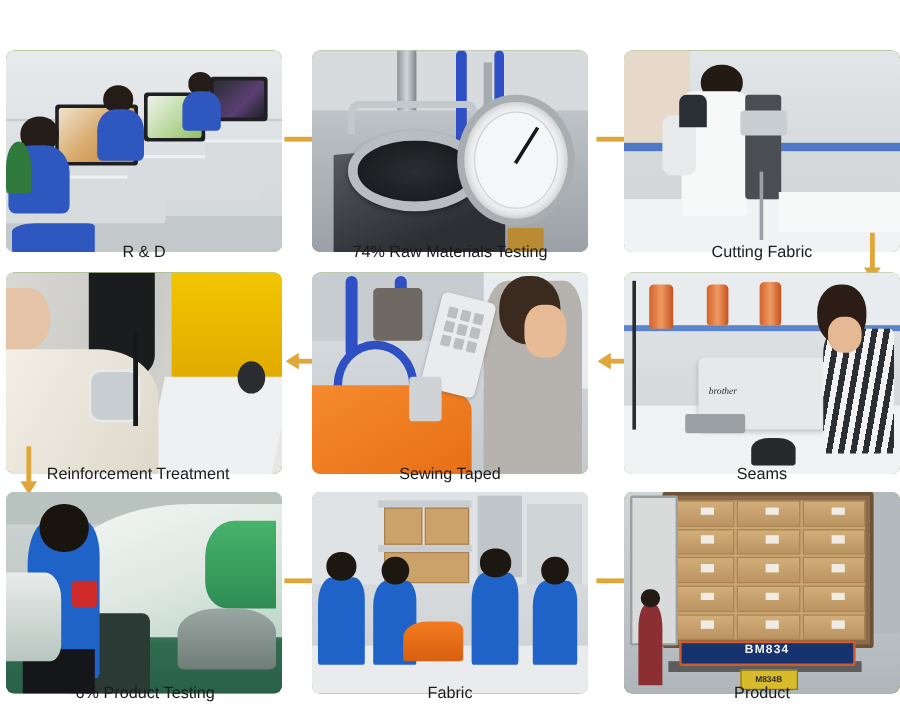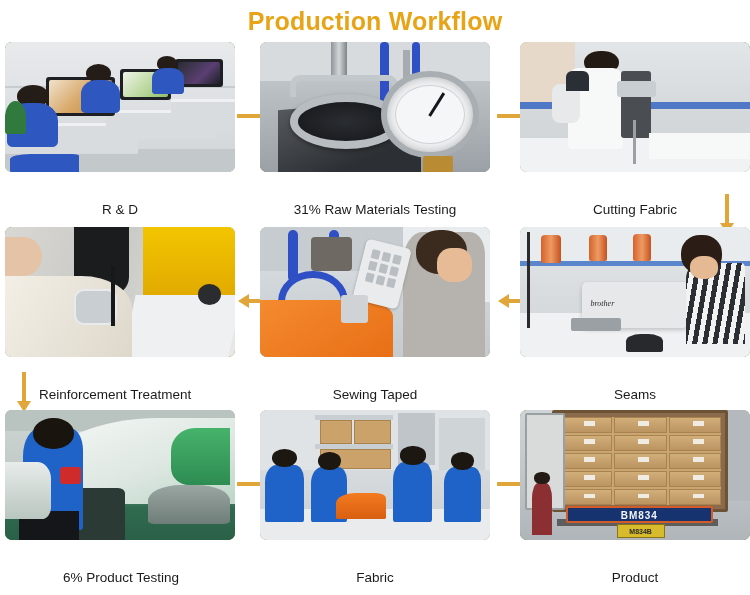--- a/index.html
+++ b/index.html
@@ -13,21 +13,21 @@
   .title{
     position:absolute;top:0;left:0;width:750px;height:42px;
     display:flex;align-items:center;justify-content:center;
     color:#E8A317;font-size:25px;font-weight:bold;letter-spacing:.2px;
   }
 
   .grid{position:absolute;top:42px;left:0;width:750px;height:553px;}
 
   .cell{position:absolute;width:230px;}
   .photo{
-    position:absolute;left:0;top:0;width:230px;height:130px;
+    position:absolute;left:0;top:0;width:230px;height:168px;
     border-radius:7px;overflow:hidden;background:#4d7c0f;
   }
   .caption{
     position:absolute;left:0;top:152px;width:230px;height:30px;
     display:flex;align-items:center;justify-content:center;
     font-size:13.5px;color:#1b1b1b;white-space:nowrap;
   }
   .cap-left{justify-content:flex-start;padding-left:34px;box-sizing:border-box;}
 
   
@@ -158,33 +158,32 @@
   .p8 .h{position:absolute;background:#1d1712;border-radius:48%;}
   .p8 .orangegarm{left:33%;bottom:16%;width:22%;height:20%;background:linear-gradient(#f47a20,#d85f10);border-radius:40% 20% 6% 6%;}
 
   
   .p9{background:linear-gradient(#cfd4d7 0%,#c2c7cb 46%,#b0b5b9 100%);}
   .p9 .truckbody{left:14%;top:0;width:74%;height:74%;background:#8a6a4a;border:3px solid #6d5336;border-radius:2px;}
   .p9 .cargo{position:absolute;inset:4px;background:#c8a571;display:grid;grid-template-columns:repeat(3,1fr);grid-template-rows:repeat(5,1fr);gap:2px;}
   .p9 .cargo i{background:linear-gradient(#d2ae79,#bb9461);border:1px solid #a8834f;position:relative;}
   .p9 .cargo i::after{content:"";position:absolute;left:46%;top:24%;width:22%;height:34%;background:#f0ece4;}
   .p9 .door{left:2%;top:2%;width:16%;height:72%;background:#d9dbdb;border:2px solid #9aa0a2;border-radius:2px;}
-  .p9 .plate{left:20%;top:74%;width:62%;height:10%;background:#16326f;border:2px solid #d35b27;border-radius:2px;display:flex;align-items:flex-end;justify-content:center;}
+  .p9 .plate{left:20%;top:74%;width:62%;height:10%;background:#16326f;border:2px solid #d35b27;border-radius:2px;display:flex;align-items:flex-start;justify-content:center;}
   .p9 .platetxt{color:#f2f4f6;font-size:10px;font-weight:bold;letter-spacing:1px;}
   .p9 .plate2{left:42%;top:88%;width:20%;height:9%;background:#d8bb2c;border:1px solid #8a7617;display:flex;align-items:center;justify-content:center;}
   .p9 .plate2txt{font-size:7px;color:#2b2b2b;font-weight:bold;}
   .p9 .person9{left:5%;top:56%;width:9%;height:40%;background:#8c2f33;border-radius:30% 30% 0 0;}
   .p9 .bumper{left:16%;top:84%;width:70%;height:5%;background:#5d5d5d;}
 </style>
 </head>
 <body>
 
 <div class="page">
 
-  <div class="title">Production Workflow</div>
 
   <div class="grid">
 
     <div class="cell" style="left:5px;top:0;">
       <div class="photo">
         <div class="sc p1">
           <div class="l wallline"></div>
           <div class="l floor"></div>
           <div class="l desk" style="left:-4%;top:62%;width:62%;height:22%;"></div>
           <div class="l desk" style="left:44%;top:52%;width:48%;height:20%;"></div>
@@ -228,21 +227,21 @@
           <div class="l tank"></div>
           <div class="l clamp"></div>
           <div class="l ring"></div>
           <div class="l gauge">
             <div class="gface"></div>
             <div class="needle"></div>
           </div>
           <div class="l gcap"></div>
         </div>
       </div>
-      <div class="caption">31% Raw Materials Testing</div>
+      <div class="caption">74% Raw Materials Testing</div>
     </div>
 
     <div class="arrow-r" style="left:497px;top:67px;width:40px;">
       <div class="shaft" style="left:0;width:30px;"></div>
         <div class="head"></div>
     </div>
 
     <div class="cell" style="left:520px;top:0;">
       <div class="photo">
         <div class="sc p3">

